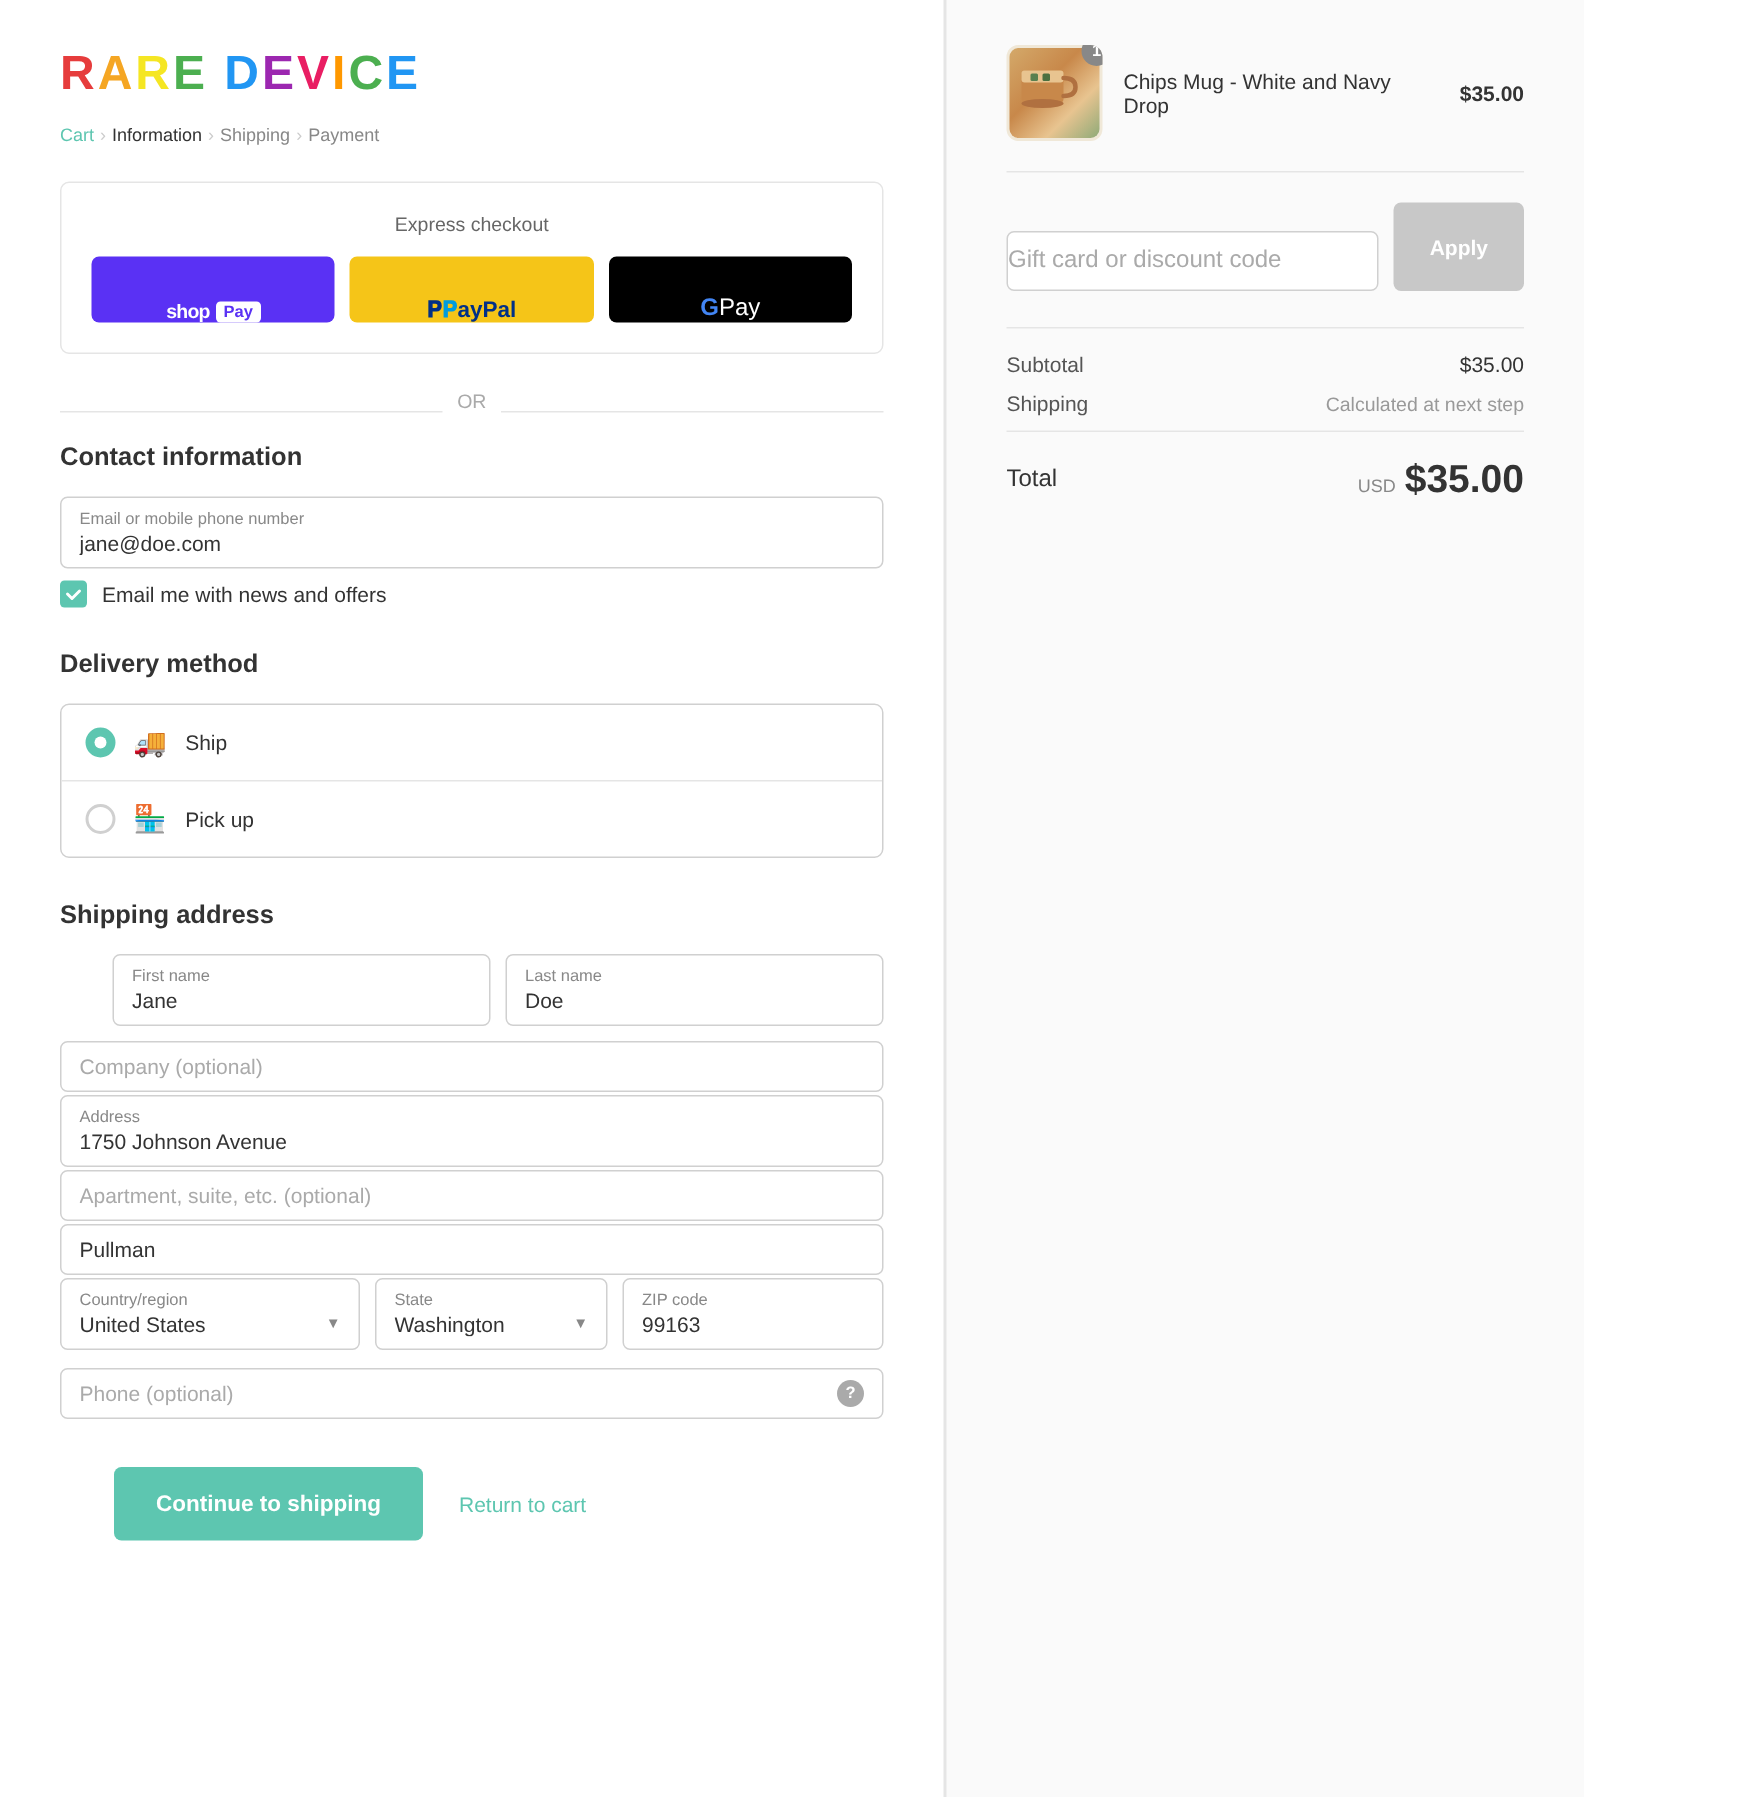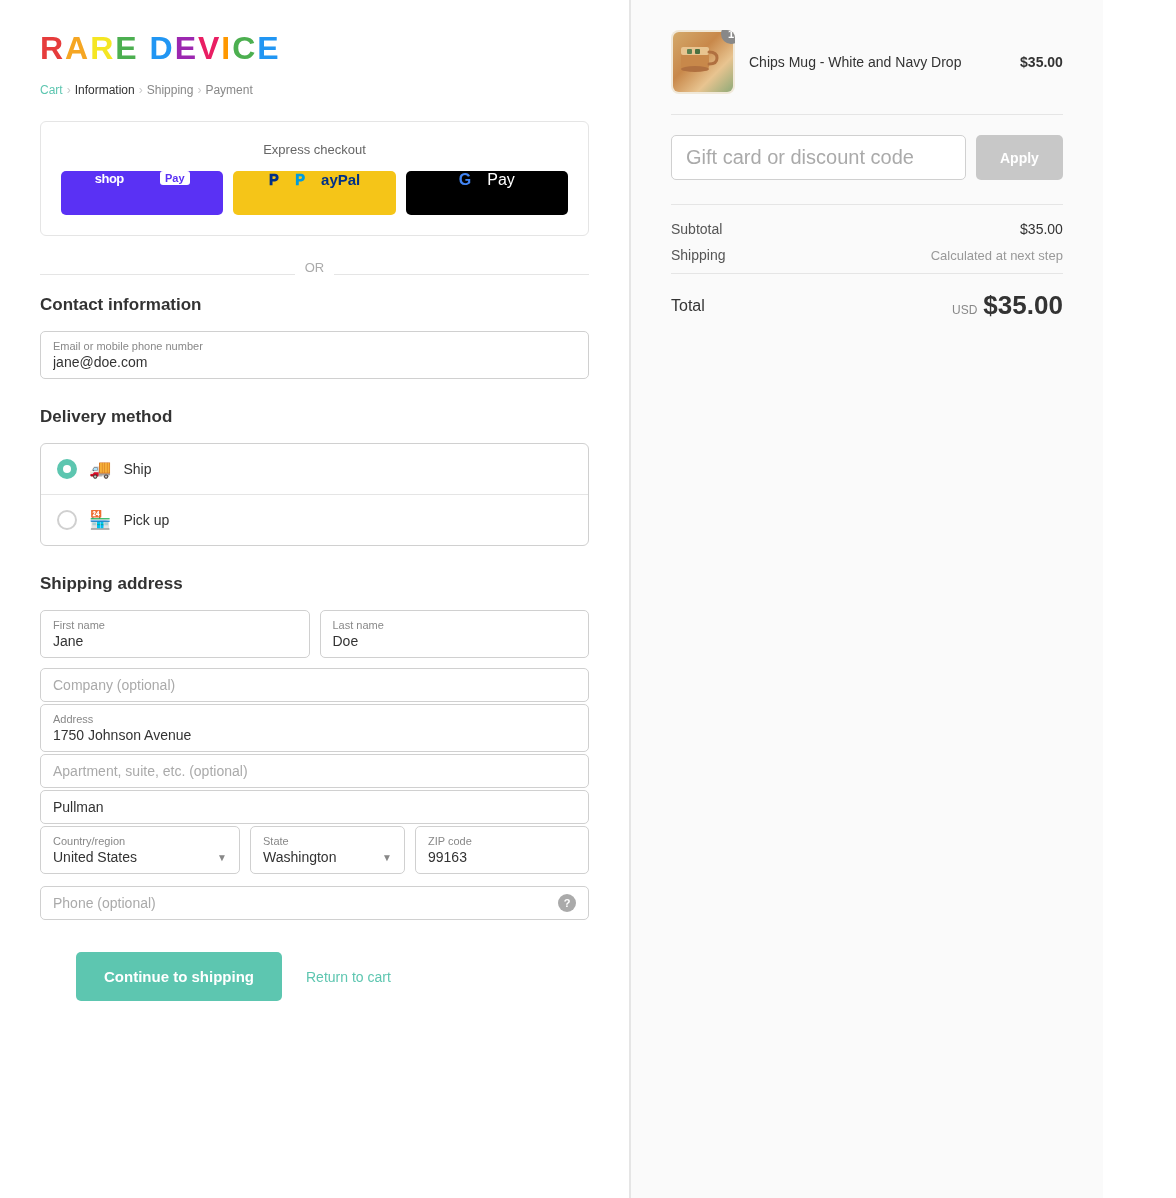--- a/index.html
+++ b/index.html
@@ -26,21 +26,21 @@
     
     .breadcrumb { display: flex; align-items: center; gap: 4px; font-size: 12px; color: #888; margin-bottom: 24px; }
     .breadcrumb a { color: #5dc6b0; text-decoration: none; }
     .breadcrumb .sep { color: #ccc; }
     .breadcrumb .active { color: #333; }
 
     
     .express-checkout { border: 1px solid #e5e5e5; border-radius: 6px; padding: 20px; margin-bottom: 24px; }
     .express-checkout-title { text-align: center; font-size: 13px; color: #666; margin-bottom: 14px; }
     .express-buttons { display: flex; gap: 10px; }
-    .express-btn { flex: 1; height: 44px; border-radius: 5px; border: none; cursor: pointer; display: flex; align-items: flex-start; justify-content: center; font-size: 15px; font-weight: 600; gap: 16px; }
+    .express-btn { flex: 1; height: 44px; border-radius: 5px; border: none; cursor: pointer; display: flex; align-items: flex-end; justify-content: center; font-size: 15px; font-weight: 600; }
     .shop-pay-btn { background: #5a31f4; color: white; }
     .paypal-btn { background: #f5c518; color: #003087; }
     .gpay-btn { background: #000; color: white; }
 
     .or-divider { display: flex; align-items: flex-end; gap: 10px; margin: 20px 0; color: #aaa; font-size: 13px; }
     .or-divider::before, .or-divider::after { content: ''; flex: 1; height: 1px; background: #e5e5e5; }
 
     
     .section-title { font-size: 17px; font-weight: 600; color: #333; margin-bottom: 16px; }
 
@@ -61,21 +61,21 @@
     .delivery-options { border: 1px solid #d0d0d0; border-radius: 6px; overflow: hidden; }
     .delivery-option { display: flex; align-items: center; gap: 12px; padding: 14px 16px; cursor: pointer; }
     .delivery-option:first-child { border-bottom: 1px solid #e5e5e5; }
     .radio-circle { width: 20px; height: 20px; border-radius: 50%; border: 2px solid #d0d0d0; display: flex; align-items: center; justify-content: center; flex-shrink: 0; }
     .radio-circle.selected { background: #5dc6b0; border-color: #5dc6b0; }
     .radio-circle.selected::after { content: ''; width: 8px; height: 8px; border-radius: 50%; background: white; }
     .delivery-label { font-size: 14px; color: #333; font-weight: 500; }
 
     
     .address-section { margin-bottom: 32px; }
-    .name-row { display: flex; gap: 10px; margin-bottom: 10px; }
+    .name-row { display: flex; gap: 10px; margin-bottom: 10px; margin-left: 35px; }
     .name-row .form-field { flex: 1; margin-bottom: 0; }
 
     .state-country-row { display: flex; gap: 10px; margin-bottom: 10px; }
     .country-field { flex: 0 0 200px; }
     .state-field { flex: 0 0 155px; }
     .zip-field { flex: 1; }
 
     .select-wrapper { position: relative; }
     .select-wrapper select { width: 100%; border: none; outline: none; font-size: 14px; color: #333; background: transparent; appearance: none; cursor: pointer; padding-right: 20px; }
     .select-arrow { position: absolute; right: 0; top: 50%; transform: translateY(-50%); pointer-events: none; font-size: 10px; color: #888; }
@@ -95,21 +95,21 @@
     .cart-item { display: flex; align-items: center; gap: 14px; padding-bottom: 20px; border-bottom: 1px solid #e5e5e5; margin-bottom: 20px; }
     .cart-item-img { position: relative; width: 64px; height: 64px; border-radius: 8px; overflow: hidden; background: #f0e8d8; flex-shrink: 0; display: flex; align-items: center; justify-content: center; }
     .cart-item-img-placeholder { width: 60px; height: 60px; border-radius: 6px; background: linear-gradient(135deg, #d4a96a 0%, #c8884a 40%, #e8c490 70%, #8faa78 100%); }
     .cart-badge { position: absolute; top: -6px; right: -6px; background: #888; color: white; border-radius: 50%; width: 20px; height: 20px; display: flex; align-items: center; justify-content: center; font-size: 11px; font-weight: bold; }
     .cart-item-info { flex: 1; }
     .cart-item-name { font-size: 14px; color: #333; font-weight: 500; }
     .cart-item-price { font-size: 14px; color: #333; font-weight: 600; }
 
     
     .discount-row { display: flex; gap: 10px; margin-bottom: 24px; }
-    .discount-input { flex: 1; border: 1px solid #d0d0d0; border-radius: 5px; padding: 10px 14px; font-size: 20px; color: #333; outline: none; }
+    .discount-input { flex: 1; border: 1px solid #d0d0d0; border-radius: 5px; padding: 10px 0; font-size: 16px; color: #333; outline: none; margin-top: 19px; }
     .discount-input::placeholder { color: #aaa; }
     .apply-btn { background: #c8c8c8; color: #fff; border: none; border-radius: 5px; padding: 10px 24px; font-size: 14px; font-weight: 600; cursor: pointer; }
 
     
     .totals { border-top: 1px solid #e5e5e5; padding-top: 16px; }
     .total-row { display: flex; justify-content: space-between; align-items: center; margin-bottom: 10px; font-size: 14px; color: #555; }
     .total-row .label { color: #555; }
     .total-row .value { color: #333; }
     .total-row .muted { color: #999; font-size: 13px; }
     .grand-total-row { display: flex; justify-content: space-between; align-items: center; padding-top: 16px; border-top: 1px solid #e5e5e5; margin-top: 6px; }
@@ -160,20 +160,28 @@
     <div class="or-divider">
       <span>OR</span>
     </div>
 
     <div class="contact-section">
       <div class="section-title">Contact information</div>
       <div class="form-field">
         <label>Email or mobile phone number</label>
         <input type="text" value="jane@doe.com" style="">
       </div>
+      <div class="checkbox-row">
+        <div class="checkbox-green">
+          <svg viewBox="0 0 12 12" fill="none" xmlns="http://www.w3.org/2000/svg">
+            <path d="M2 6l3 3 5-5" stroke="white" stroke-width="2" stroke-linecap="round" stroke-linejoin="round"></path>
+          </svg>
+        </div>
+        <span>Email me with news and offers</span>
+      </div>
     </div>
 
     <div class="delivery-section">
       <div class="section-title">Delivery method</div>
       <div class="delivery-options">
 
         <div class="delivery-option">
           <div class="radio-circle selected"></div>
           <span style="color:#5dc6b0; font-size:18px;">🚚</span>
           <span class="delivery-label">Ship</span>

